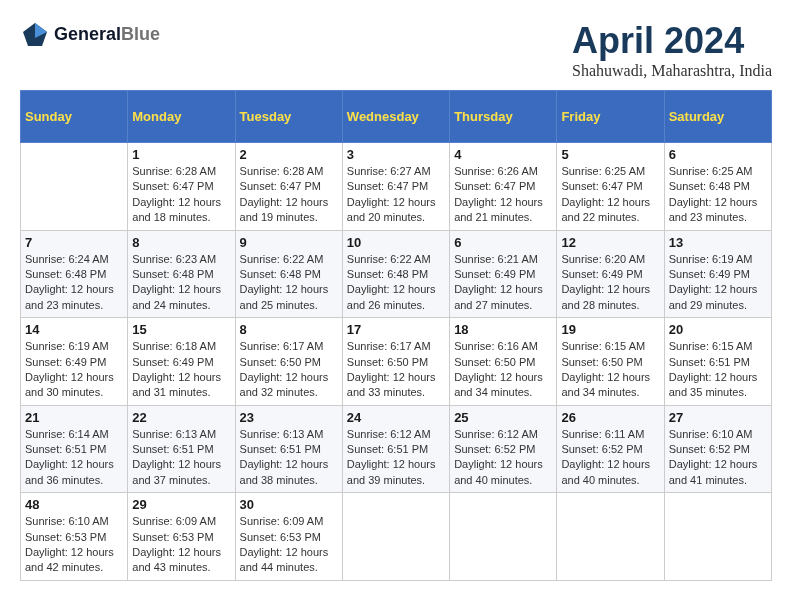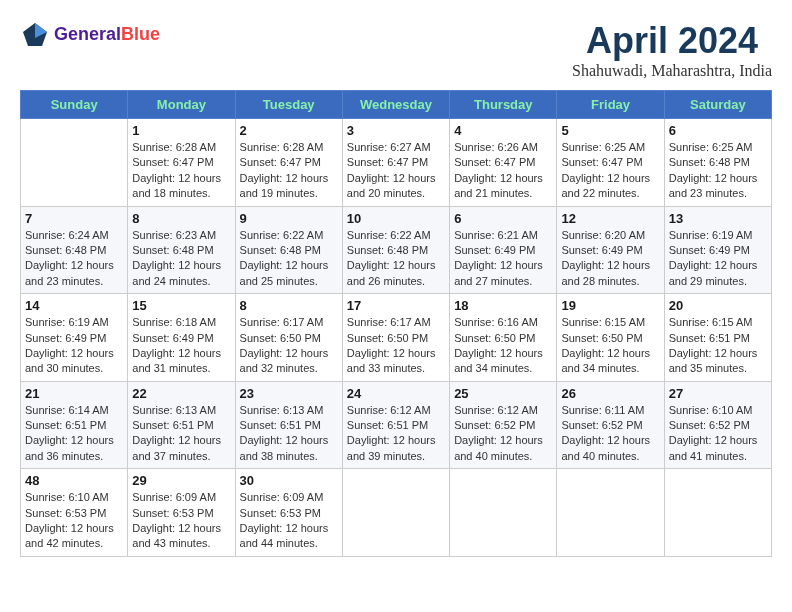--- a/index.html
+++ b/index.html
@@ -20,50 +20,50 @@
       display: flex;
       align-items: center;
     }
     .logo-text {
       font-size: 18px;
       font-weight: bold;
       color: #1a3a5c;
       line-height: 1.1;
     }
     .logo-text span {
-      color: #4c1d95;
+      color: #0f172a;
     }
     .logo-icon {
       width: 30px;
       height: 30px;
       margin-right: 4px;
     }
     .title-block {
-      text-align: center;
+      text-align: left;
     }
     .month-title {
       font-size: 36px;
       font-weight: bold;
       color: #1a3a5c;
     }
     .location {
       font-size: 16px;
       color: #333;
       font-family: Liberation Serif, serif;
     }
     .calendar {
       width: 100%;
       border-collapse: collapse;
       font-size: 11px;
     }
     .calendar th {
       background: #3a6bbf;
-      color: #86efac;
-      padding: 6px 4px;
-      text-align: center;
+      color: #fde047;
+      padding: 18px 4px;
+      text-align: left;
       font-size: 13px;
       font-weight: bold;
       border: 1px solid #5580cc;
     }
     .calendar td {
       border: 1px solid #ccc;
       vertical-align: top;
       padding: 4px;
       width: calc(100% / 7);
       height: 80px;
@@ -94,21 +94,21 @@
 </head>
 <body>
 
 <div class="header">
   <div class="logo">
     <svg class="logo-icon" viewBox="0 0 30 30">
       <polygon points="15,3 27,12 22,26 8,26 3,12" fill="#1a3a5c"></polygon>
       <polygon points="15,3 27,12 15,18" fill="#4a90d9"></polygon>
     </svg>
     <div class="logo-text">
-      <div><span>General</span><span style="color:#ef4444">Blue</span></div>
+      <div><span>General</span><span style="color:#737373">Blue</span></div>
     </div>
   </div>
   <div class="title-block">
     <div class="month-title">April 2024</div>
     <div class="location">Shahuwadi, Maharashtra, India</div>
   </div>
 </div>
 
 <table class="calendar">
   <thead>

